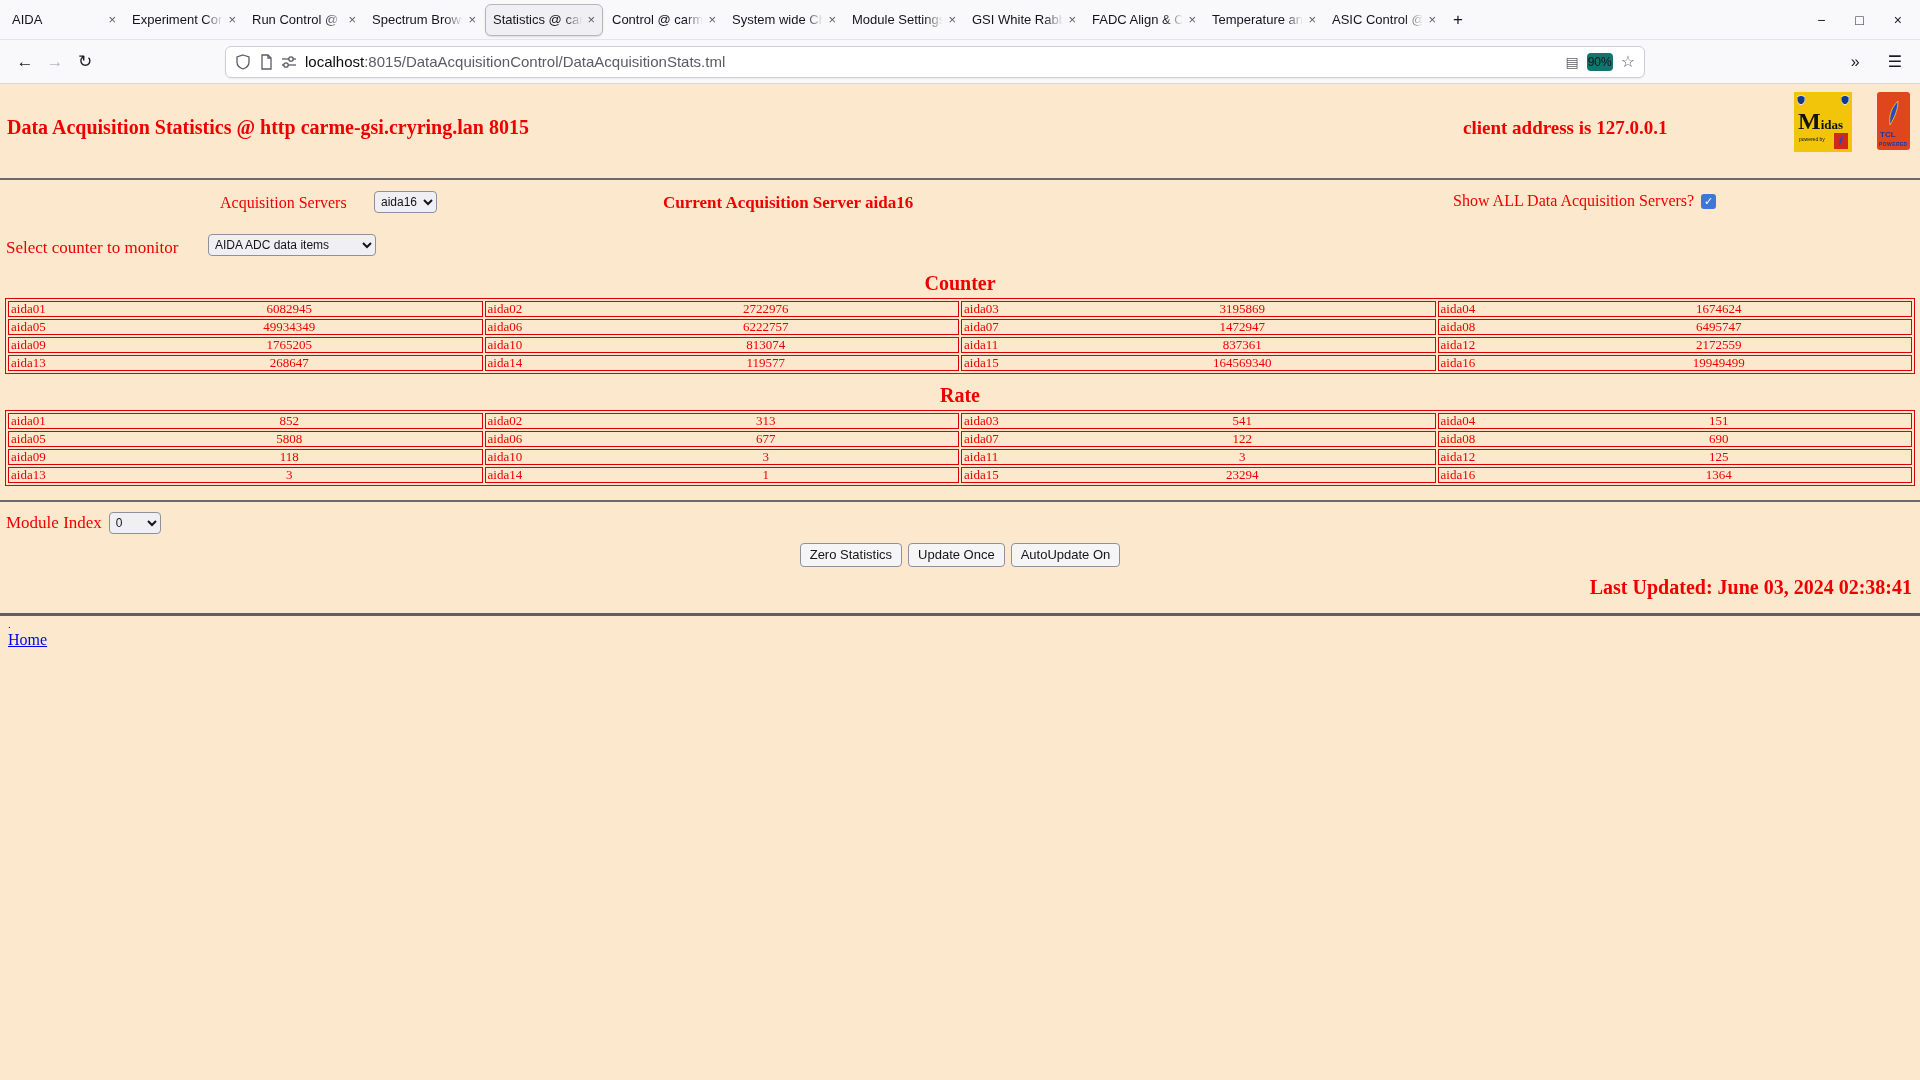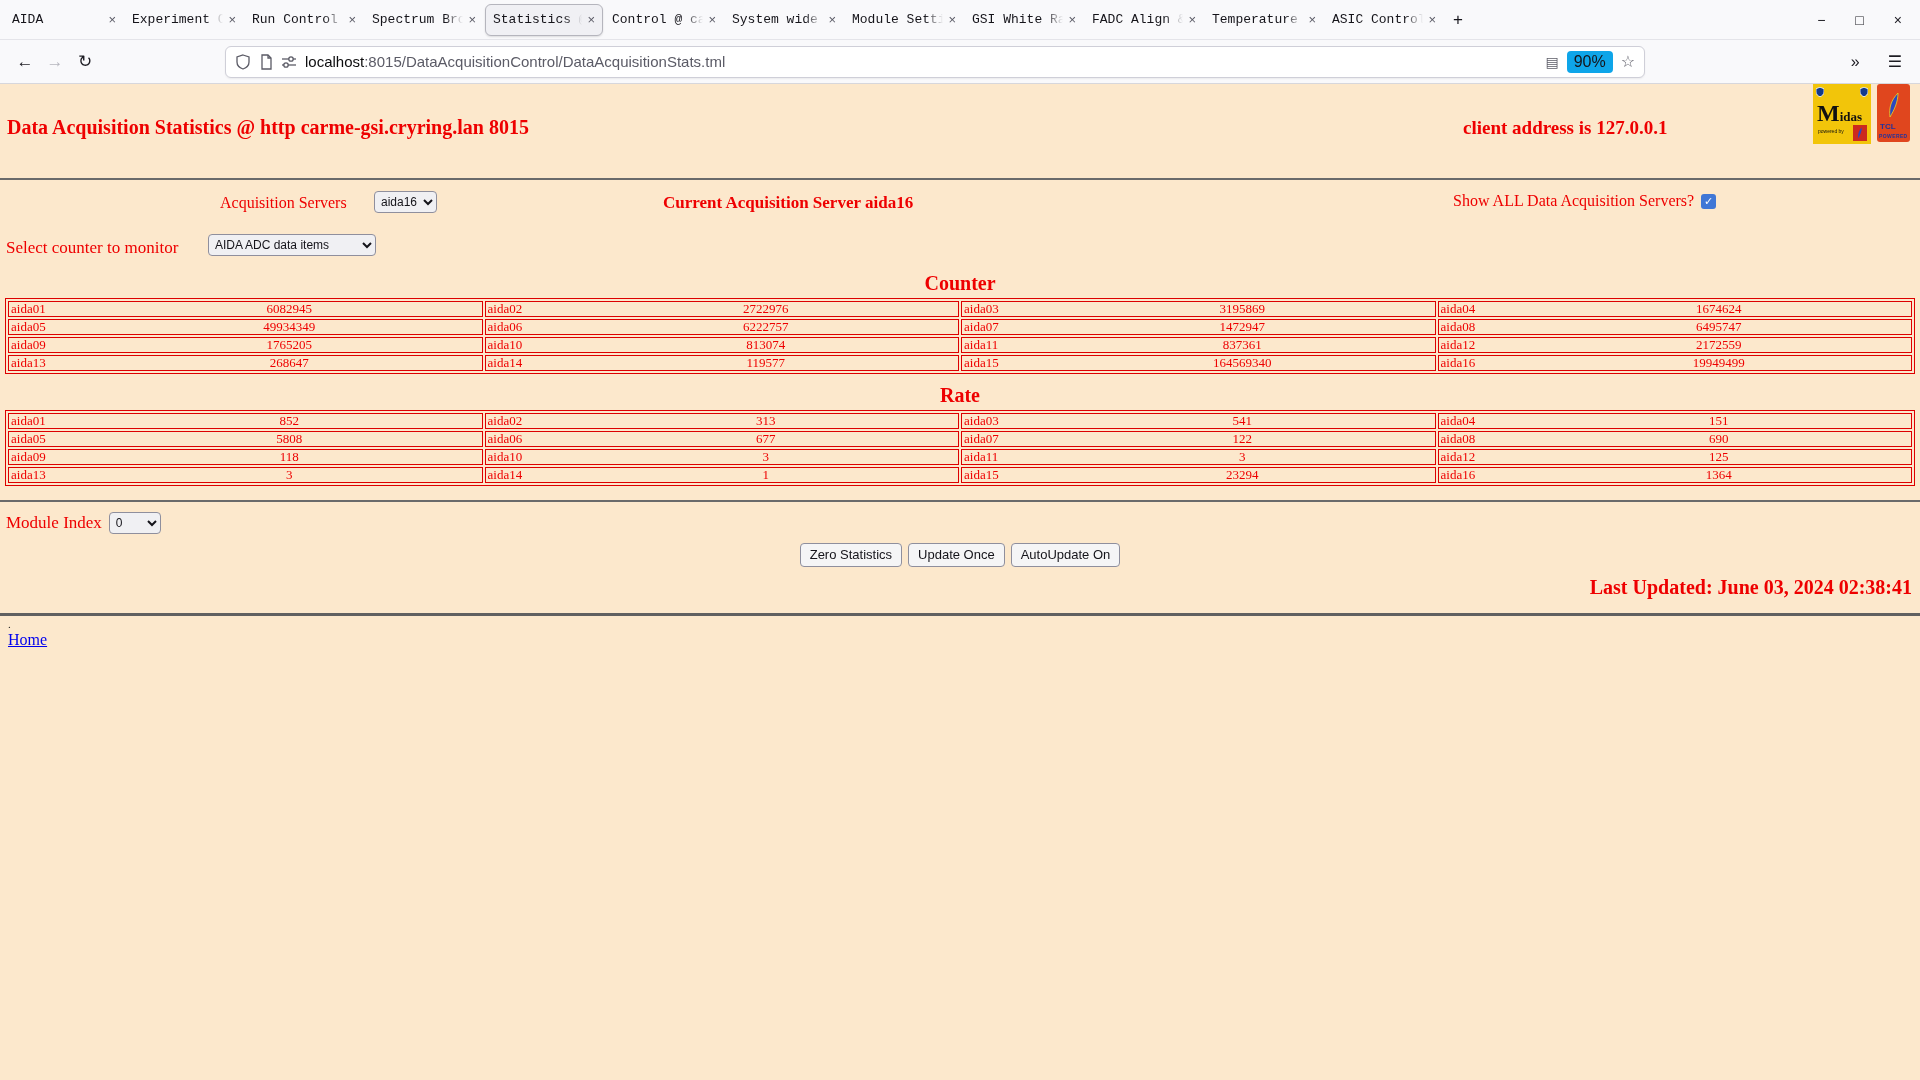--- a/index.html
+++ b/index.html
@@ -13,48 +13,48 @@
   .window{width:1920px;height:1080px;display:flex;flex-direction:column;}
 
   
   .tabbar{height:40px;background:var(--chrome-bg);display:flex;align-items:center;padding-left:4px;
     border-bottom:1px solid #e4e4e9;flex:0 0 auto;}
   .tab{width:118px;height:32px;margin:0 1px;border-radius:6px;display:flex;align-items:center;
     padding:0 7px;font-size:13px;color:#15141a;cursor:default;background:transparent;flex:0 0 auto;}
   .tab.active{background:#f0f0f4;border:1px solid var(--active-tab-border);box-shadow:0 1px 2px rgba(0,0,0,.12);}
   .tab-label{flex:1;white-space:nowrap;overflow:hidden;
     -webkit-mask-image:linear-gradient(90deg,#000 78%,transparent 98%);
-    mask-image:linear-gradient(90deg,#000 78%,transparent 98%);font-family:Liberation Mono, monospace;}
+    mask-image:linear-gradient(90deg,#000 78%,transparent 98%);}
   .tab-close{color:#5b5b66;font-size:13px;margin-left:3px;}
   .newtab{width:28px;height:28px;display:flex;align-items:center;justify-content:center;
     font-size:17px;color:#15141a;border-radius:4px;}
   .win-controls{margin-left:auto;display:flex;align-items:center;gap:30px;padding:0 18px;color:#1c1b22;}
   .win-controls .wc{font-size:14px;line-height:1;}
   .wc-restore{font-size:10px;}
 
   .navbar{height:44px;background:var(--chrome-bg);display:flex;align-items:center;
     border-bottom:1px solid #d7d7dc;flex:0 0 auto;padding:0 10px;}
   .nav-icon{width:30px;text-align:center;font-size:17px;color:#1c1b22;}
   .nav-icon.disabled{color:#b6b6be;}
   .urlbar{margin-left:125px;width:1420px;height:32px;background:#fff;border:1px solid var(--urlbar-border);
     border-radius:6px;display:flex;align-items:center;padding:0 9px;gap:8px;box-shadow:0 1px 2px rgba(0,0,0,.06);}
   .url-text{font-size:15px;color:#5b5b66;flex:1;white-space:nowrap;overflow:hidden;}
   .url-text .host{color:#0c0c0d;}
-  .zoom-chip{background:#0ea5e9;border-radius:4px;font-size:16px;color:#15141a;padding:2px 7px;}
+  .zoom-chip{background:#0f766e;border-radius:4px;font-size:12px;color:#15141a;padding:2px 1px;}
   .star{font-size:16px;color:#5b5b66;}
   .bar-end{margin-left:auto;display:flex;align-items:center;gap:28px;padding-right:8px;
     font-size:16px;color:#1c1b22;}
   svg.licon{display:block;}
 
   
   .page{flex:1;background:var(--page-bg);font-family:"Liberation Serif",serif;color:var(--red-text);position:relative;}
   .page-header{position:relative;height:94px;}
   .page-title{position:absolute;left:7px;top:32px;font-size:20px;font-weight:bold;}
   .client-address{position:absolute;left:1463px;top:33px;font-size:19px;font-weight:bold;}
-  .logos{position:absolute;right:10px;top:0;display:flex;gap:6px;align-items:flex-start;}
+  .logos{position:absolute;right:10px;top:8px;display:flex;gap:25px;align-items:flex-start;}
 
   .midas-logo{width:58px;height:60px;background:var(--midas-yellow);position:relative;overflow:hidden;}
   .midas-text{position:absolute;left:4px;top:16px;color:#111;font-weight:bold;}
   .midas-m{font-size:24px;}
   .midas-rest{font-size:13px;}
   .midas-powered{position:absolute;left:5px;top:44px;font-size:5px;color:#111;font-family:"Liberation Sans",sans-serif;}
   .midas-feather-box{position:absolute;right:4px;bottom:3px;width:14px;height:16px;background:#cc2a1e;
     display:flex;align-items:center;justify-content:center;}
   .shield{position:absolute;top:3px;}
   .shield-l{left:3px;}

